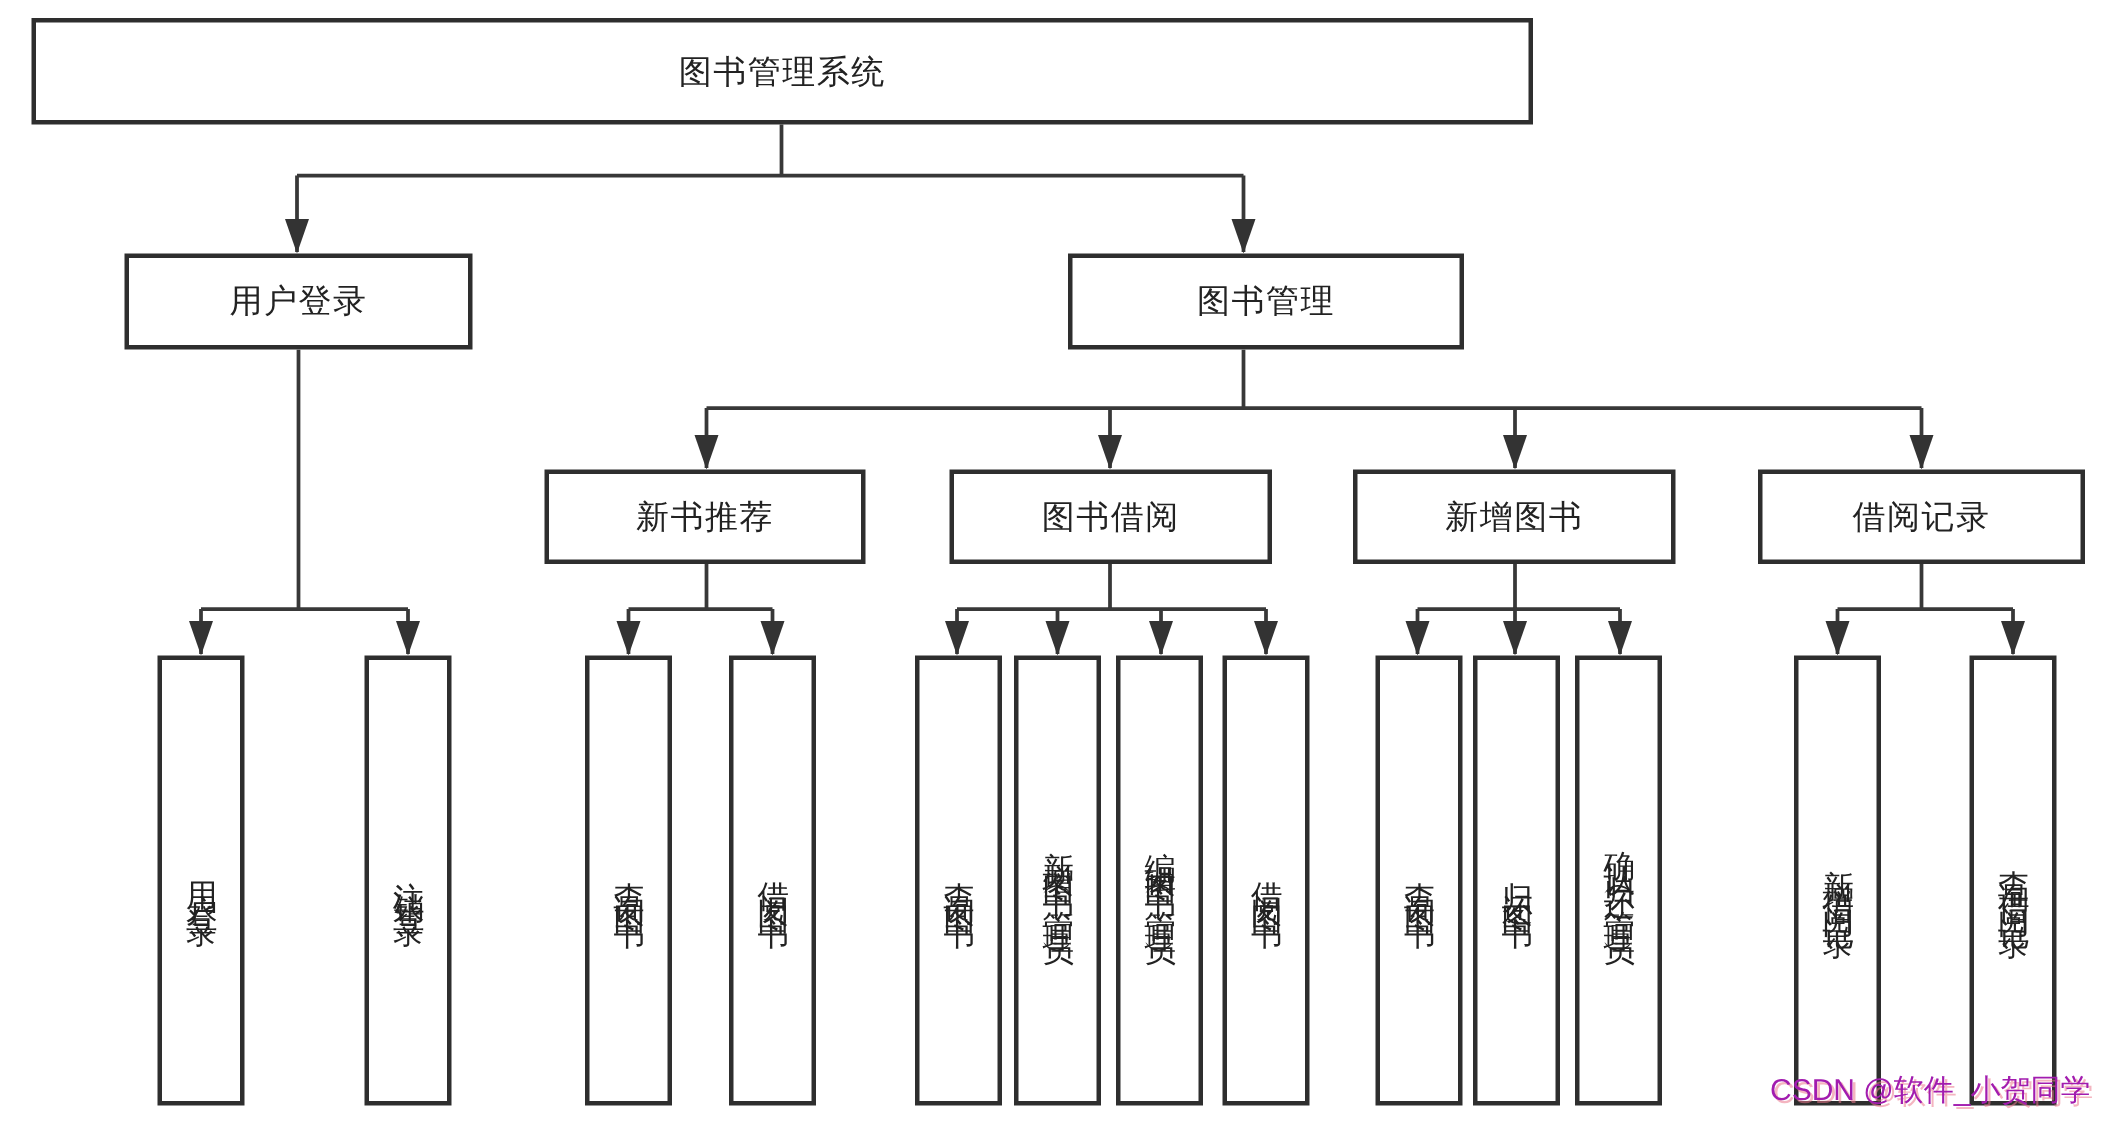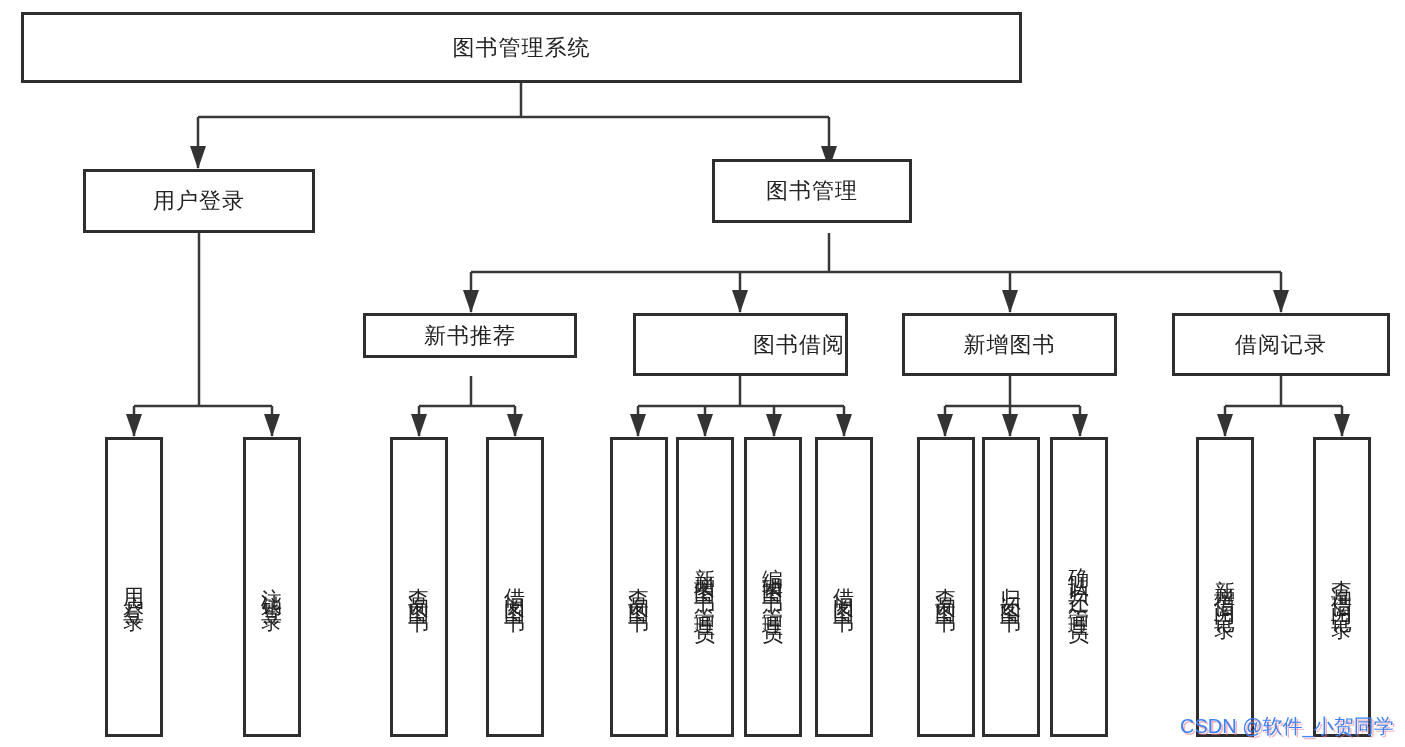--- a/index.html
+++ b/index.html
@@ -50,21 +50,21 @@
     letter-spacing: 8px;
     line-height: 1;
     color: #222222;
     white-space: nowrap;
   }
   .watermark {
     position: absolute;
     left: 1180px;
     top: 713px;
     font-size: 20px;
-    color: #3b82f6;
+    color: #a21caf;
     text-shadow: 2px 2px 0 rgba(235, 120, 140, 0.55);
     white-space: nowrap;
     z-index: 5;
   }
 </style>
 </head>
 <body>
 
 <div class="stage">
 
@@ -115,28 +115,28 @@
     </g>
   </svg>
 
   <div class="node" style="left:21px; top:12px; width:1001px; height:71px;">
     <span class="hlabel">图书管理系统</span>
   </div>
 
   <div class="node" style="left:83px; top:169px; width:232px; height:64px;">
     <span class="hlabel">用户登录</span>
   </div>
-  <div class="node" style="left:712px; top:159px; width:200px; height:64px;">
+  <div class="node" style="left:712px; top:169px; width:264px; height:64px;">
     <span class="hlabel">图书管理</span>
   </div>
 
-  <div class="node" style="left:363px; top:313px; width:214px; height:45px;text-align:center;">
+  <div class="node" style="left:363px; top:313px; width:214px; height:63px;text-align:center;">
     <span class="hlabel">新书推荐</span>
   </div>
-  <div class="node" style="left:633px; top:313px; width:215px; height:63px;justify-content:flex-end;">
+  <div class="node" style="left:633px; top:313px; width:215px; height:63px;">
     <span class="hlabel">图书借阅</span>
   </div>
   <div class="node" style="left:902px; top:313px; width:215px; height:63px;">
     <span class="hlabel">新增图书</span>
   </div>
   <div class="node" style="left:1172px; top:313px; width:218px; height:63px;">
     <span class="hlabel">借阅记录</span>
   </div>
 
   <div class="node leaf" style="left:105px;">

